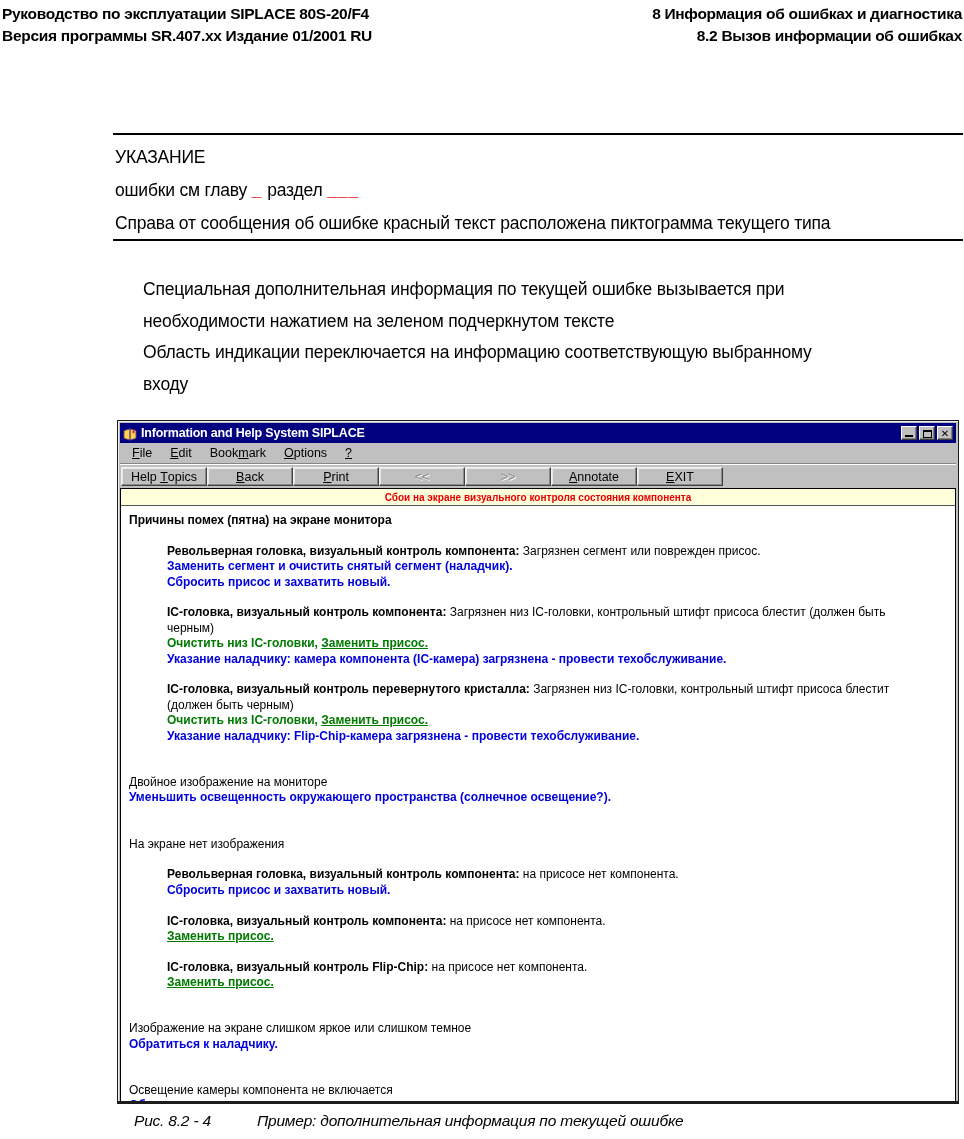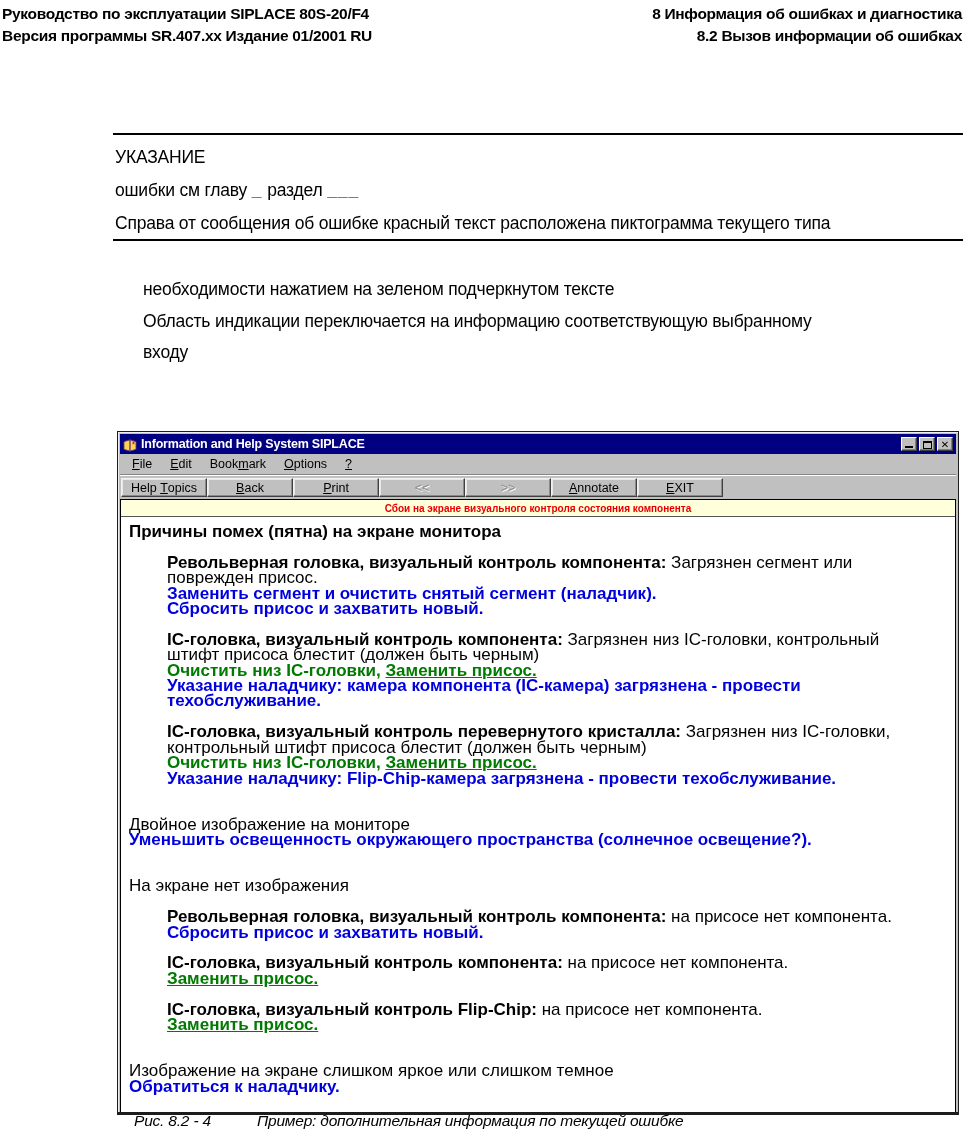--- a/index.html
+++ b/index.html
@@ -19,21 +19,21 @@
   
   .note{position:absolute;left:115px;top:141px;width:848px;font-size:17.5px;letter-spacing:-0.2px;}
   .note div{line-height:33px;}
   .ref{color:var(--ref-red);font-weight:bold;letter-spacing:1px;cursor:pointer;}
   
   .bodytext{position:absolute;left:143px;top:274px;width:812px;font-size:17.5px;letter-spacing:-0.2px;}
   .bodytext div{line-height:31.5px;}
   
   .win{position:absolute;left:117px;top:420px;width:842px;height:684px;background:var(--chrome);
        border:1px solid #1c1c1c;border-bottom-width:3px;box-shadow:inset 1px 1px 0 #efefef;
-       padding:2px;box-sizing:border-box;overflow:hidden;margin-top:11px;}
+       padding:2px;box-sizing:border-box;overflow:hidden;}
   .titlebar{height:20px;background:var(--titlebar);display:flex;align-items:center;gap:4px;
             padding:0 3px;}
   .ticon{width:14px;height:13px;display:inline-block;flex:0 0 auto;}
   .ttext{color:#fff;font-weight:bold;font-size:12.5px;white-space:nowrap;flex:1 1 auto;
          letter-spacing:-0.2px;}
   .wbtns{display:flex;gap:2px;flex:0 0 auto;}
   .wbtn{width:16px;height:14px;background:var(--chrome);border:1px solid;
         border-color:#ffffff #404040 #404040 #ffffff;box-shadow:inset -1px -1px 0 #808080;
         display:flex;align-items:flex-end;justify-content:center;cursor:pointer;box-sizing:border-box;}
   .g-min{width:8px;height:2px;background:#000;margin-bottom:2px;}
@@ -48,21 +48,21 @@
   .tbtn{width:86px;height:19px;background:var(--chrome);border:1px solid;
         border-color:#f2f2f2 #404040 #404040 #f2f2f2;box-shadow:inset -1px -1px 0 #8a8a8a, inset 1px 1px 0 #e8e8e8;
         font-size:12.5px;display:flex;align-items:center;justify-content:center;cursor:pointer;
         white-space:pre;box-sizing:border-box;}
   .tbtn.disabled{color:#8a8a8a;text-shadow:1px 1px 0 #fff;cursor:default;}
   
   .cframe{border:1px solid #000;border-bottom:none;height:614px;display:flex;flex-direction:column;
           background:#fff;overflow:hidden;}
   .band{background:var(--band-bg);border-bottom:1px solid #555;padding:3px 10px 2px 10px;
         color:var(--band-red);font-weight:bold;font-size:10px;flex:0 0 auto;text-align:center;}
-  .hc{flex:1 1 auto;background:#fff;padding:7px 20px 0 4px;font-size:17px;line-height:15.4px;
+  .hc{flex:1 1 auto;background:#fff;padding:7px 20px 0 4px;font-size:12px;line-height:15.4px;
       overflow:hidden;}
   .line{padding-left:4px;min-height:15.4px;}
   .line.ind{padding-left:42px;}
   .s-b{font-weight:bold;}
   .s-r{}
   .s-blue{color:var(--blue);font-weight:bold;}
   .s-green{color:var(--green);font-weight:bold;}
   .s-glink{color:var(--green);font-weight:bold;text-decoration:underline;cursor:pointer;}
   
   .caption{position:absolute;left:134px;top:1112px;font-size:15.5px;font-style:italic;
@@ -87,20 +87,21 @@
 
   <div class="note">
     <div>УКАЗАНИЕ</div>
     <div><span>ошибки  см  главу </span><span class="ref">_</span><span>  раздел </span><span class="ref">___</span></div>
     <div>Справа от сообщения об ошибке  красный текст  расположена пиктограмма текущего типа</div>
   </div>
 
   <div class="rule rule2"></div>
 
   <div class="bodytext">
+    <div>Специальная дополнительная информация по текущей ошибке вызывается при</div>
     <div>необходимости нажатием на зеленом подчеркнутом тексте</div>
     <div>Область индикации переключается на информацию  соответствующую выбранному</div>
     <div>входу</div>
   </div>
 
   <div class="win">
     <div class="titlebar">
       <span class="ticon">
         <svg width="14" height="13" viewBox="0 0 16 15">
           <path d="M1 3 L8 1 L15 3 L15 12 L8 14 L1 12 Z" fill="#ffd34f" stroke="#4a2a7a" stroke-width="1"></path>

